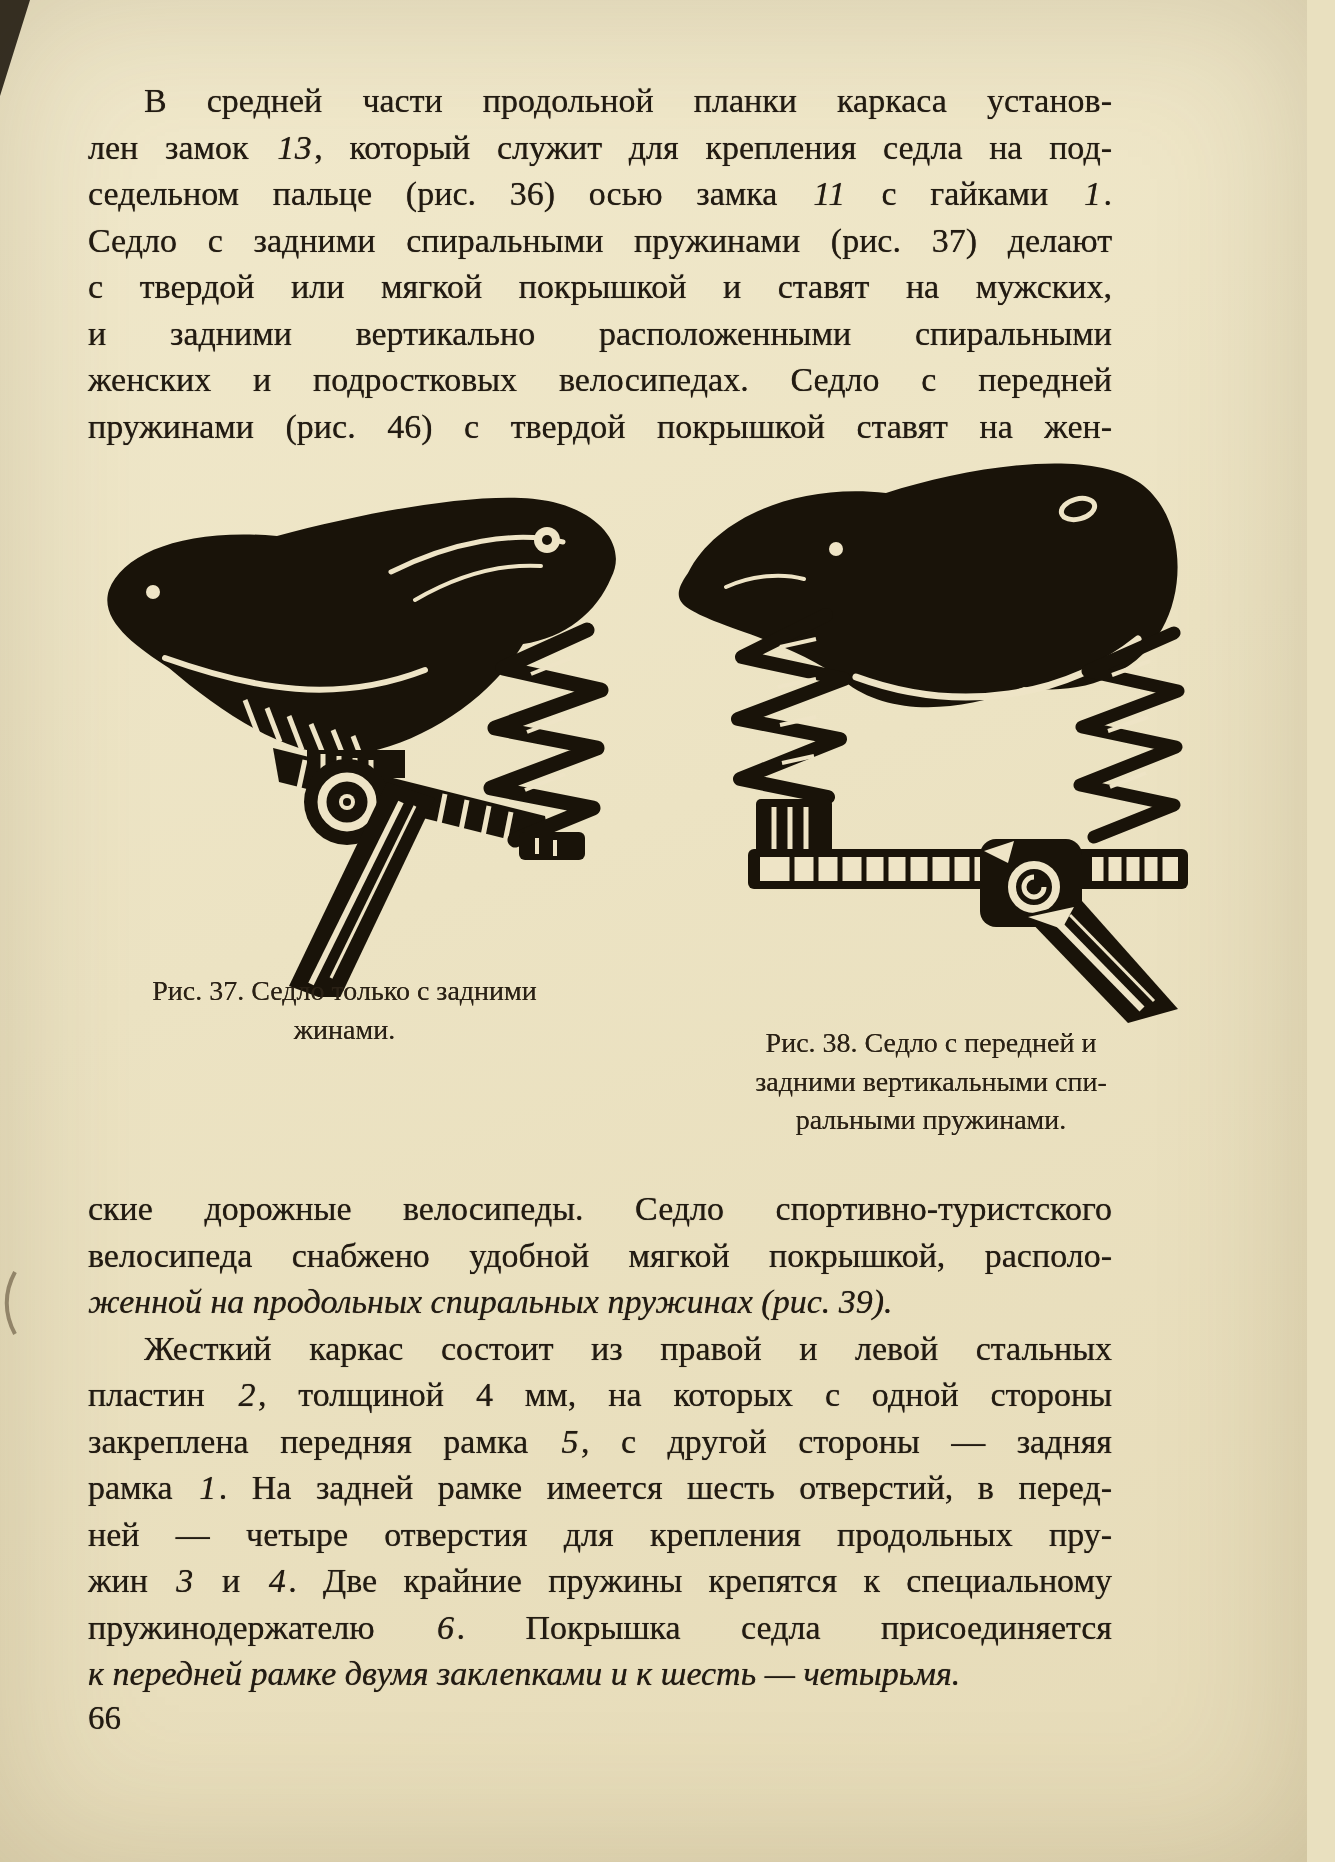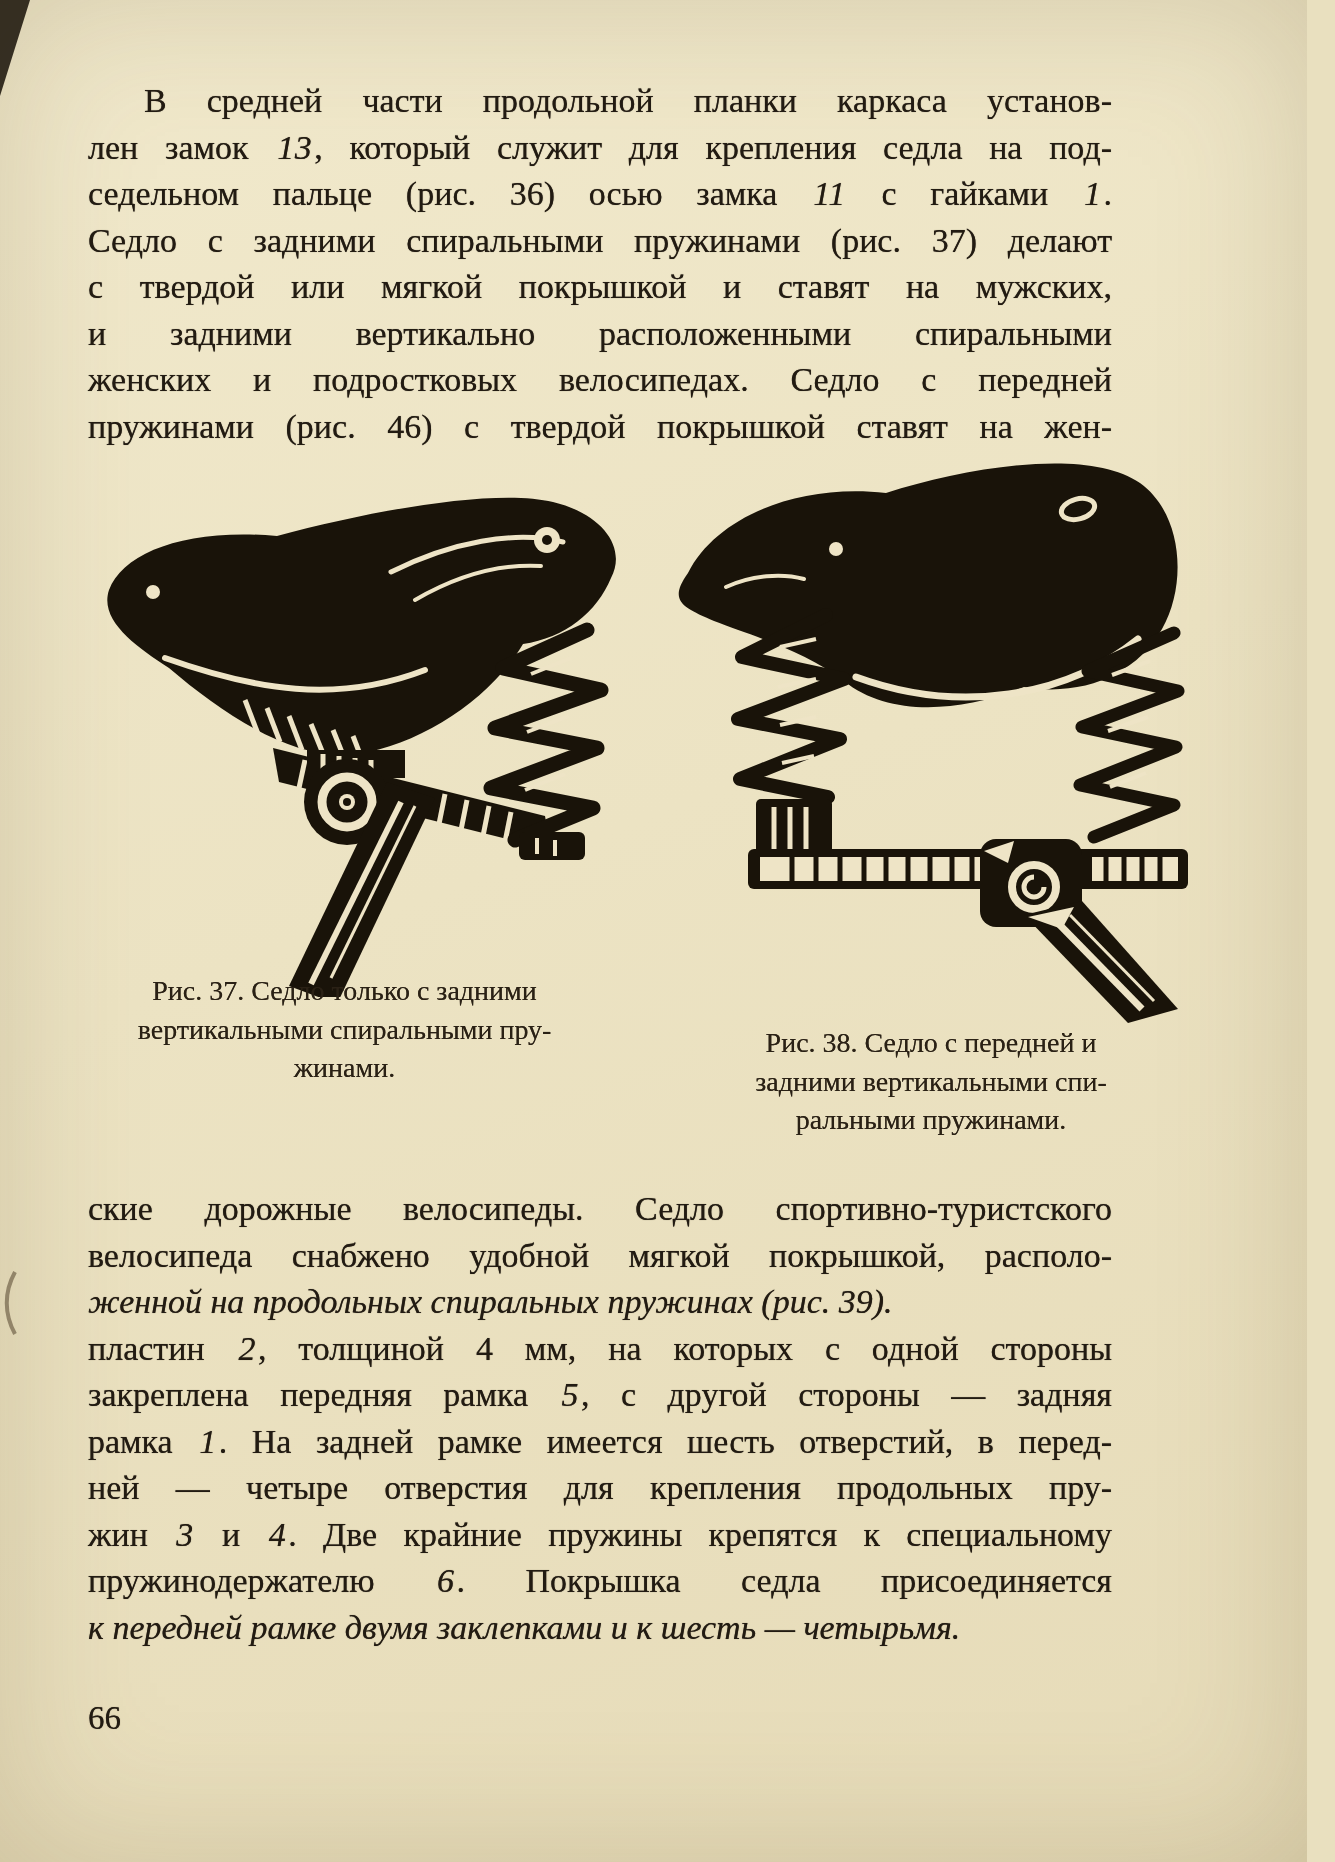--- a/index.html
+++ b/index.html
@@ -169,36 +169,36 @@
     <g>
       <path d="M394,490 L452,476 L548,584 L498,598 Z" fill="#191309"></path>
       <path d="M398,492 L444,482 L432,504 Z" fill="#eee4c6"></path>
       <path d="M424,494 L512,584" stroke="#eee4c6" stroke-width="7"></path>
       <path d="M440,490 L524,576" stroke="#eee4c6" stroke-width="3"></path>
     </g>
   </svg>
 
   <div class="caption cap-37">
       <div>Рис. 37. Седло только с задними</div>
-      <div>вертикальными спиральными пру-</div>
       <div>жинами.</div>
     </div>
   <div class="caption cap-38">
       <div>Рис. 38. Седло с передней и</div>
       <div>задними вертикальными спи-</div>
       <div>ральными пружинами.</div>
     </div>
 
   <div class="text-block lower">
     <div>
         <div class="tline">ские дорожные велосипеды. Седло спортивно-туристского</div>
         <div class="tline">велосипеда снабжено удобной мягкой покрышкой, располо-</div>
         <div class="tline noj">женной на продольных спиральных пружинах (рис. 39).</div>
       </div>
     <div>
+        <div class="tline indent">Жесткий каркас состоит из правой и левой стальных</div>
         <div class="tline">пластин <i>2</i>, толщиной 4 мм, на которых с одной стороны</div>
         <div class="tline">закреплена передняя рамка <i>5</i>, с другой стороны — задняя</div>
         <div class="tline">рамка <i>1</i>. На задней рамке имеется шесть отверстий, в перед-</div>
         <div class="tline">ней — четыре отверстия для крепления продольных пру-</div>
         <div class="tline">жин <i>3</i> и <i>4</i>. Две крайние пружины крепятся  к специальному</div>
         <div class="tline">пружинодержателю <i>6</i>. Покрышка седла присоединяется</div>
         <div class="tline noj">к передней рамке двумя заклепками и к шесть — четырьмя.</div>
       </div>
   </div>
 

